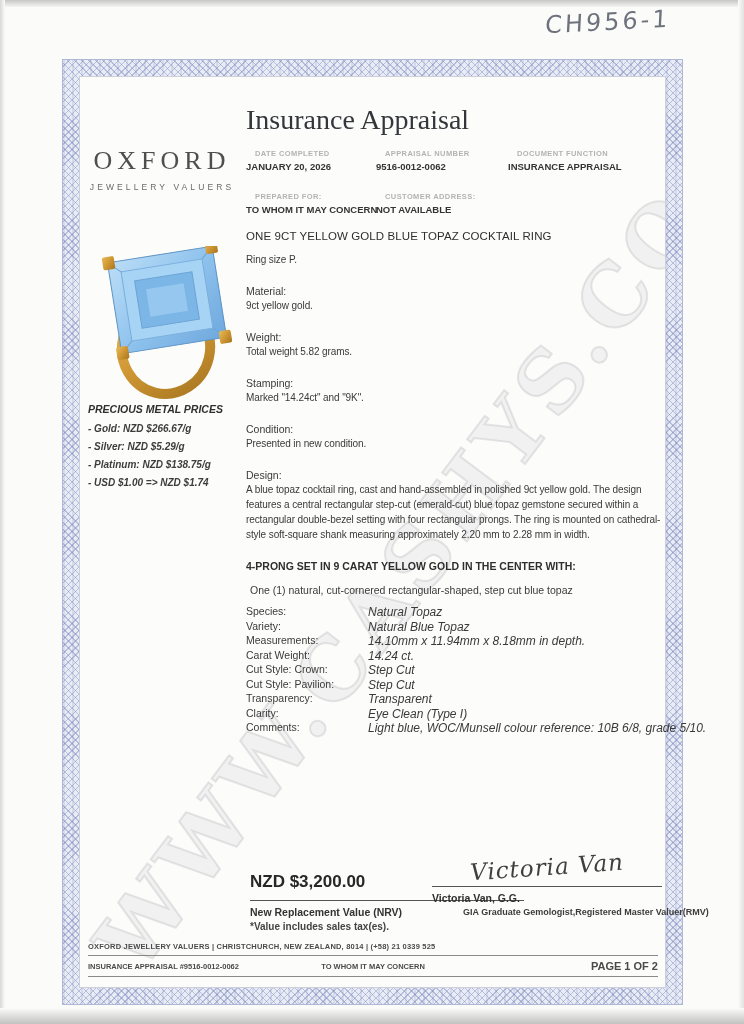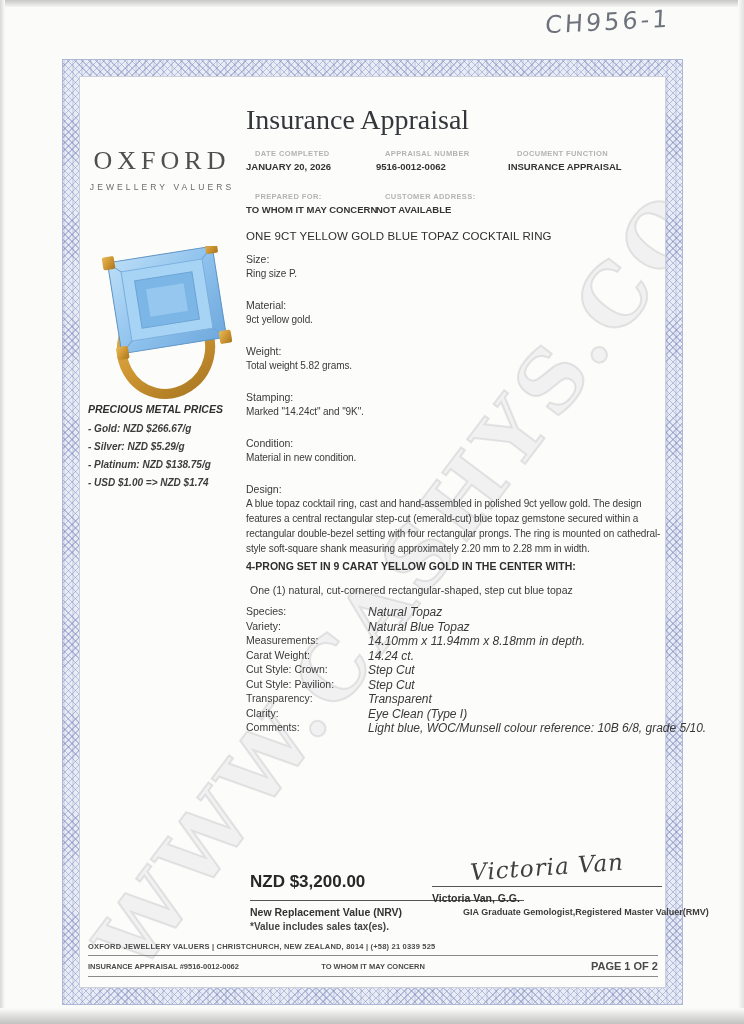--- a/index.html
+++ b/index.html
@@ -200,38 +200,37 @@
     <div class="metal">
       <div class="metal-title">PRECIOUS METAL PRICES</div>
       <div class="metal-item">- Gold: NZD $266.67/g</div>
       <div class="metal-item">- Silver: NZD $5.29/g</div>
       <div class="metal-item">- Platinum: NZD $138.75/g</div>
       <div class="metal-item">- USD $1.00 =&gt; NZD $1.74</div>
     </div>
 
     <div class="sections">
       <div class="sec">
-        <div class="sec-label">Size:</div>
         <div class="sec-text">Ring size P.</div>
       </div>
       <div class="sec">
         <div class="sec-label">Material:</div>
         <div class="sec-text">9ct yellow gold.</div>
       </div>
       <div class="sec">
         <div class="sec-label">Weight:</div>
         <div class="sec-text">Total weight 5.82 grams.</div>
       </div>
       <div class="sec">
         <div class="sec-label">Stamping:</div>
         <div class="sec-text">Marked "14.24ct" and "9K".</div>
       </div>
       <div class="sec">
         <div class="sec-label">Condition:</div>
-        <div class="sec-text">Material in new condition.</div>
+        <div class="sec-text">Presented in new condition.</div>
       </div>
       <div class="sec">
         <div class="sec-label">Design:</div>
         <div class="sec-text">A blue topaz cocktail ring, cast and hand-assembled in polished 9ct yellow gold. The design features a central rectangular step-cut (emerald-cut) blue topaz gemstone secured within a rectangular double-bezel setting with four rectangular prongs. The ring is mounted on cathedral-style soft-square shank measuring approximately 2.20 mm to 2.28 mm in width.</div>
       </div>
     </div>
 
     <div class="stone-header">4-PRONG SET IN 9 CARAT YELLOW GOLD IN THE CENTER WITH:</div>
     <div class="stone-intro">One (1) natural, cut-cornered rectangular-shaped, step cut blue topaz</div>
 

